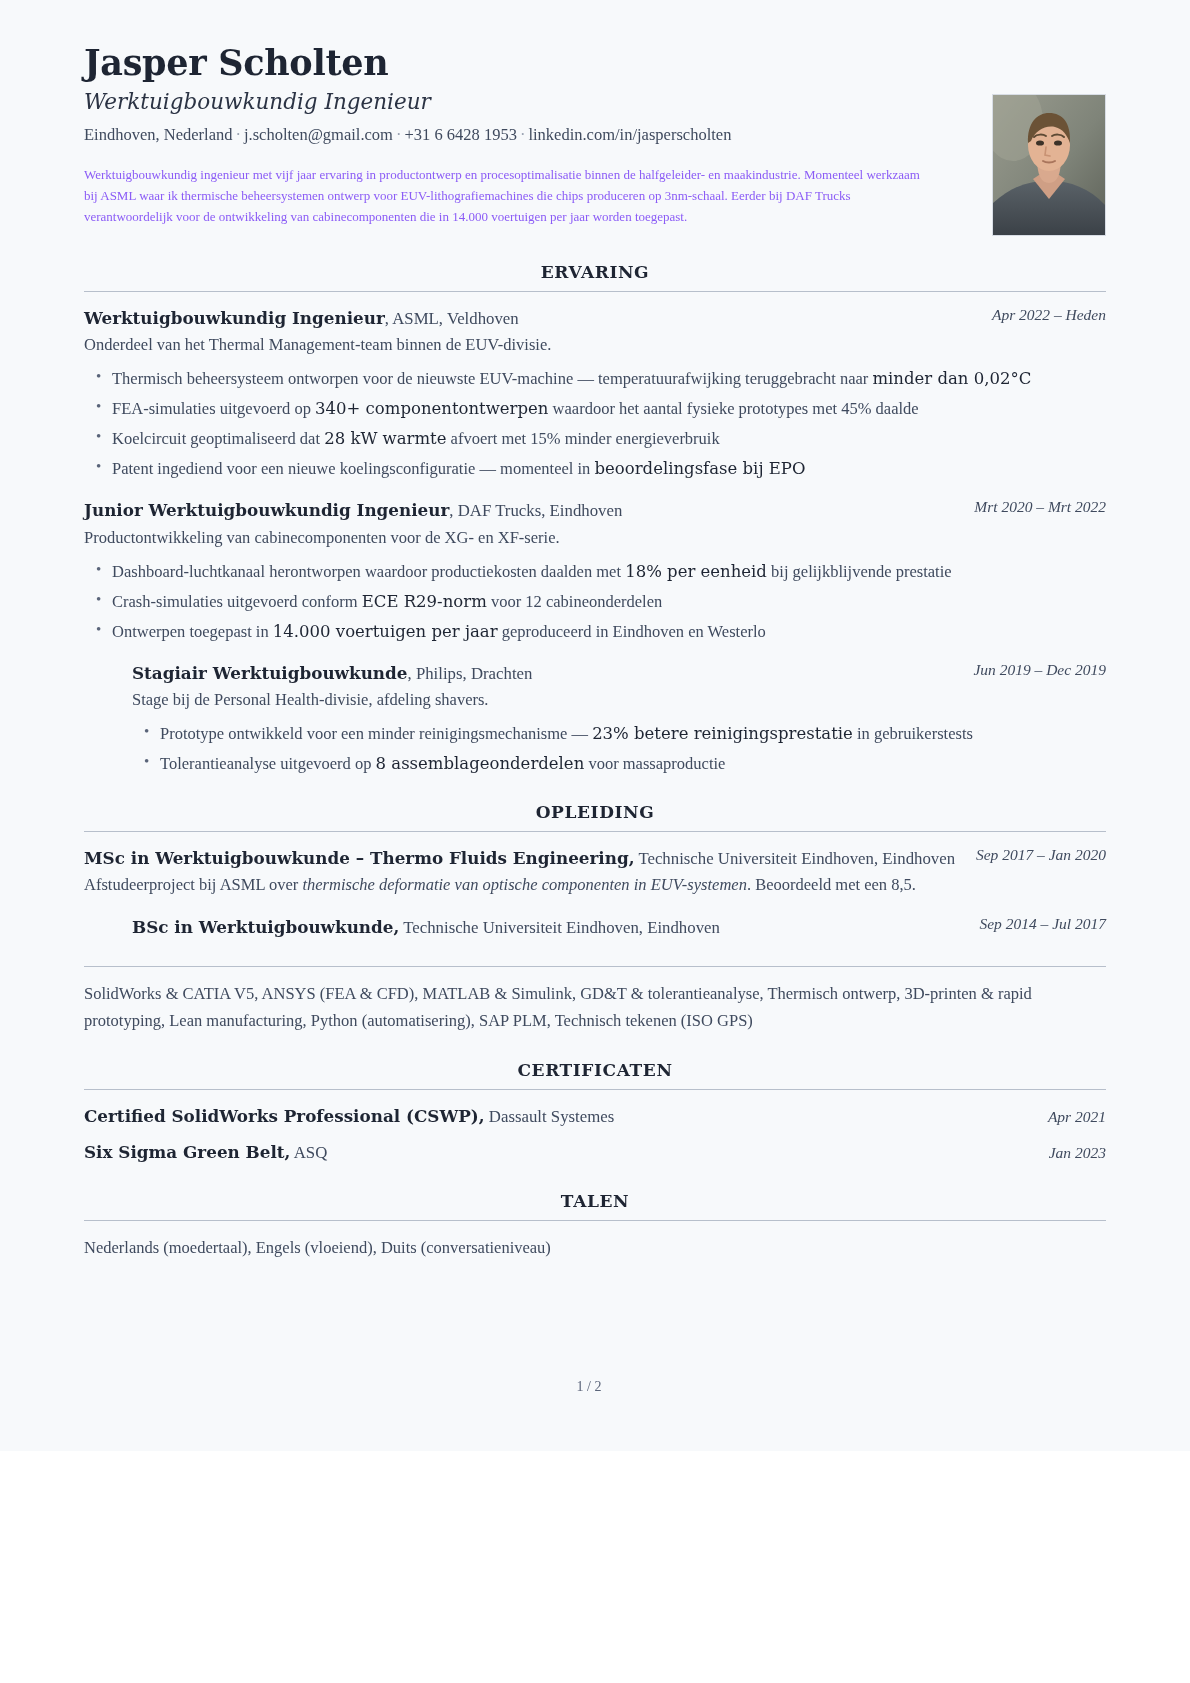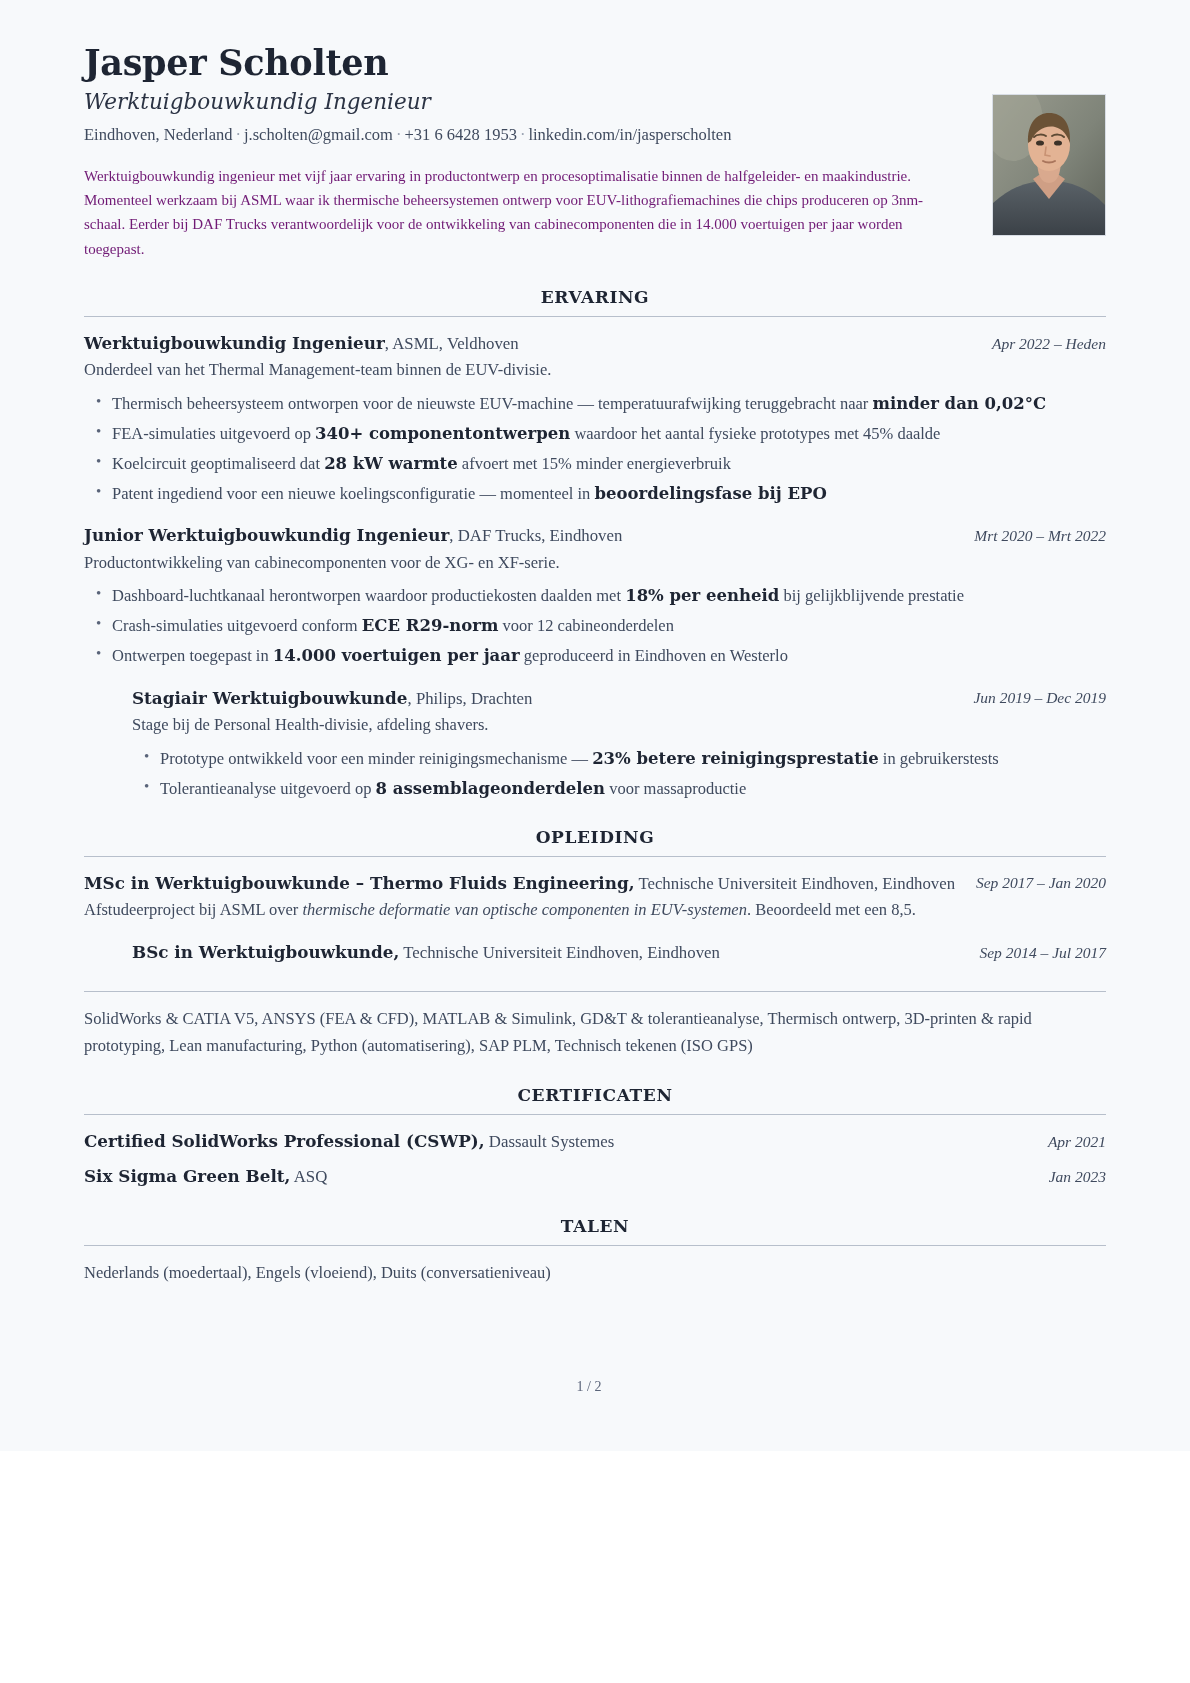--- a/index.html
+++ b/index.html
@@ -52,23 +52,23 @@
     font-size: 16.5px;
     line-height: 1.35;
     color: #3f4a5e;
     margin: 0 0 17px 0;
   }
   .contact .sep {
     color: #97a0b0;
     padding: 0 3px;
   }
   .summary {
-    font-size: 15px;
+    font-size: 13px;
     line-height: 1.62;
-    color: #701a75;
+    color: #8b5cf6;
     margin: 0;
     max-width: 845px;
   }
   .photo {
     flex: 0 0 auto;
     width: 112px;
     height: 140px;
     margin-top: 50px;
     border: 1px solid #d8dde5;
     overflow: hidden;
@@ -97,21 +97,21 @@
     margin: 0 0 14px 0;
   }
 
   
   .entry {
     margin-bottom: 17px;
   }
   .entry:last-child { margin-bottom: 0; margin-left: 48px; }
   .entry-head {
     display: flex;
-    align-items: center;
+    align-items: flex-start;
     justify-content: space-between;
     gap: 18px;
   }
   .entry-heading {
     font-size: 16.8px;
     line-height: 1.45;
     color: #3f4a5e;
     flex: 1 1 auto;
   }
   .entry-heading b {
@@ -150,21 +150,21 @@
   ul.bullets li::before {
     content: "\2022";
     position: absolute;
     left: 12px;
     top: -1px;
     color: #5a6479;
     font-size: 15px;
   }
   ul.bullets li b {
     font-family: "DejaVu Serif", "Liberation Serif", serif;
-    font-weight: 700;
+    font-weight: 400;
     color: #1e2533;
   }
 
   .plain-text {
     font-size: 16.5px;
     line-height: 1.6;
     color: #3f4a5e;
     margin: 0;
   }
 

